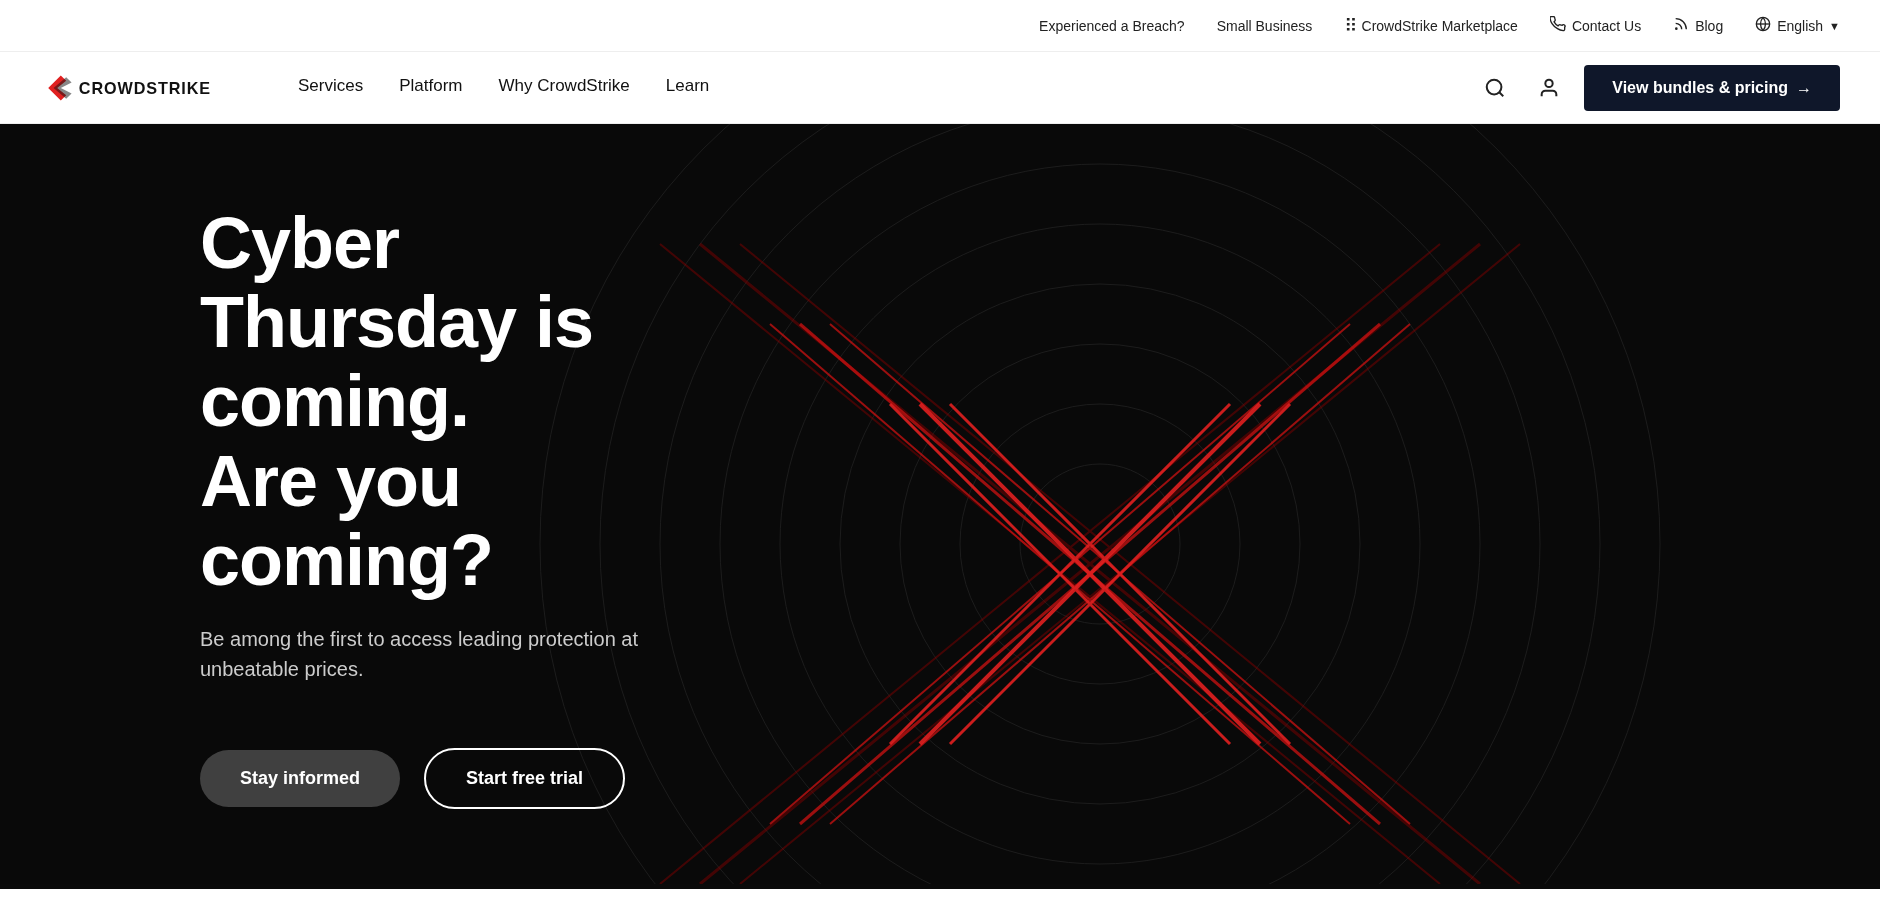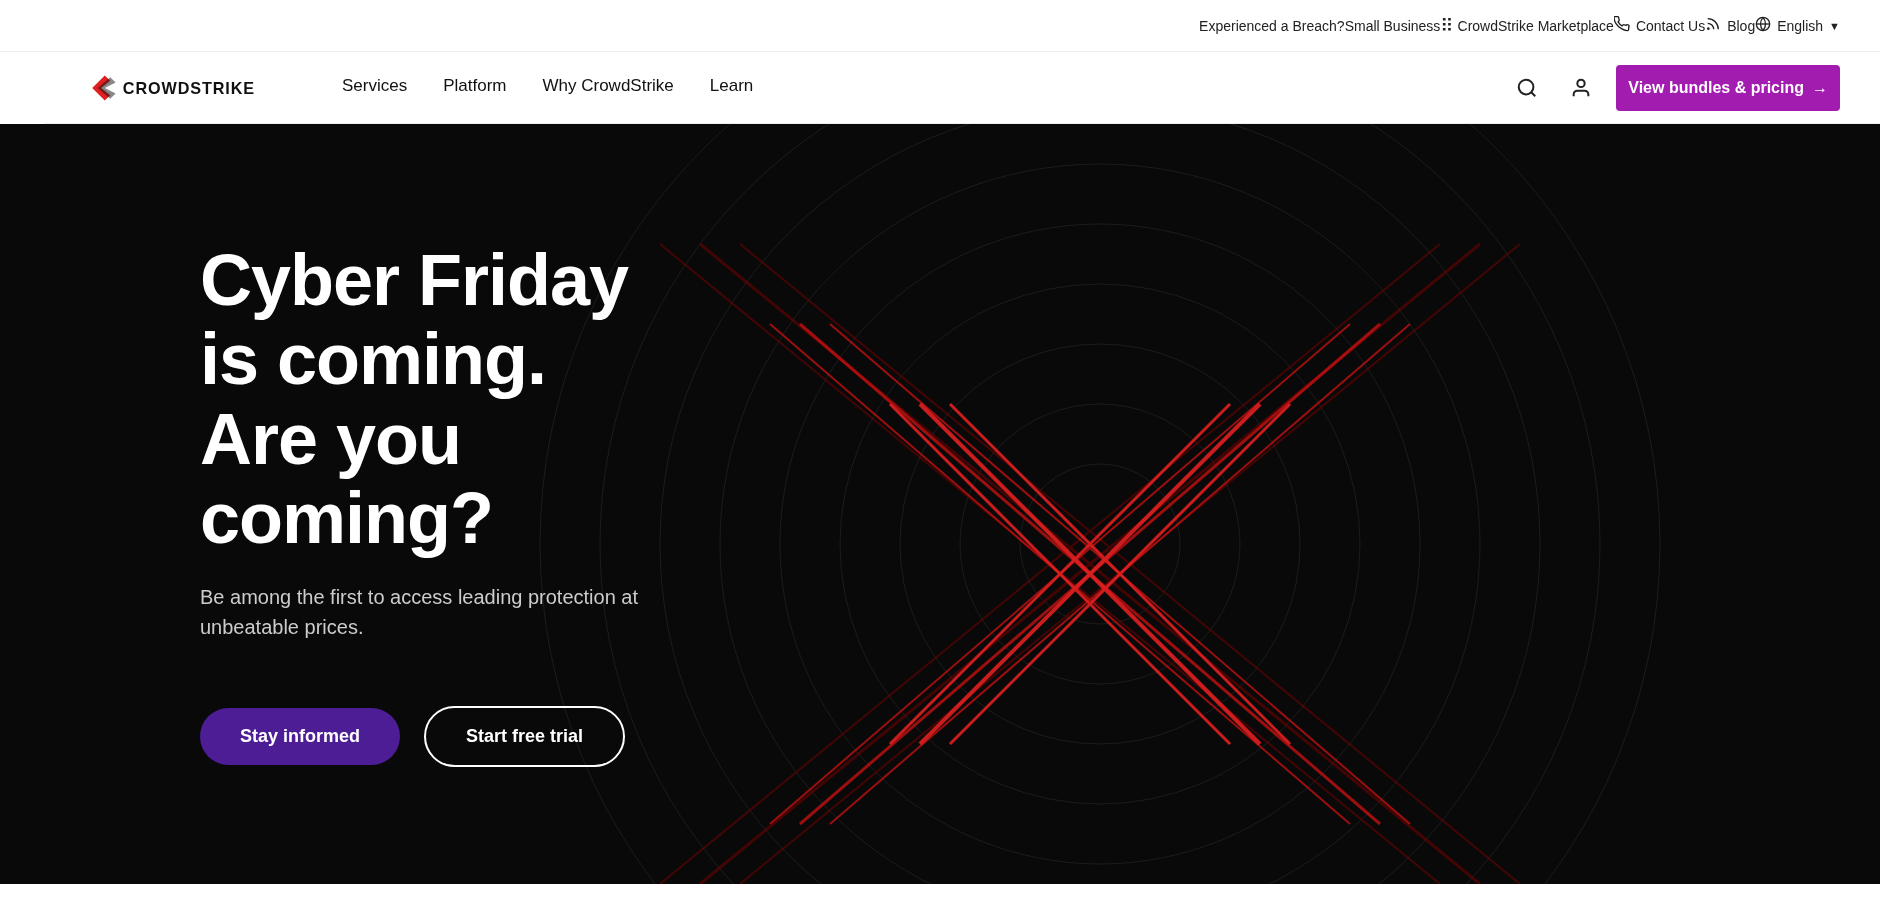--- a/index.html
+++ b/index.html
@@ -7,41 +7,41 @@
 
     
     .top-bar {
       background: #fff;
       border-bottom: 1px solid #eee;
       display: flex;
       align-items: center;
       justify-content: flex-end;
       padding: 0 40px;
       height: 52px;
+      gap: 32px;
     }
     .top-bar a {
       text-decoration: none;
       color: #222;
       font-size: 14px;
       display: flex;
       align-items: center;
       gap: 6px;
       cursor: pointer;
     }
 
     
     .main-nav {
       background: #fff;
       border-bottom: 1px solid #eee;
       display: flex;
       align-items: center;
       padding: 0 40px;
       height: 72px;
       gap: 0;
-      margin-left: 44px;
     }
     .logo {
       display: flex;
       align-items: center;
       margin-right: 40px;
       cursor: pointer;
       text-decoration: none;
     }
     .logo-svg {
       width: 200px;
@@ -76,25 +76,25 @@
       background: none;
       border: none;
       cursor: pointer;
       padding: 8px;
       display: flex;
       align-items: center;
       justify-content: center;
       color: #222;
     }
     .cta-btn {
-      background: #a21caf;
+      background: #0f172a;
       color: #fff;
       border: none;
       border-radius: 4px;
-      padding: 14px 12px;
+      padding: 14px 28px;
       font-size: 16px;
       font-weight: 600;
       cursor: pointer;
       display: flex;
       align-items: center;
       gap: 8px;
       text-decoration: none;
       white-space: nowrap;
     }
 
@@ -137,21 +137,21 @@
       font-weight: 400;
       max-width: 680px;
       line-height: 1.5;
     }
     .hero-buttons {
       display: flex;
       gap: 24px;
       align-items: center;
     }
     .btn-primary {
-      background: #4c1d95;
+      background: #404040;
       color: #fff;
       border: none;
       border-radius: 50px;
       padding: 18px 40px;
       font-size: 18px;
       font-weight: 700;
       cursor: pointer;
     }
     .btn-secondary {
       background: transparent;
@@ -294,21 +294,21 @@
     <defs>
       <linearGradient id="leftFade" x1="0" y1="0" x2="1" y2="0">
         <stop offset="0%" stop-color="#090909" stop-opacity="1"></stop>
         <stop offset="100%" stop-color="#090909" stop-opacity="0"></stop>
       </linearGradient>
     </defs>
   </svg>
 
   <div class="hero-content">
     <h1 class="hero-title">
-      <span>Cyber Friday is coming.</span><br>
+      <span>Cyber Thursday is coming.</span><br>
       <span>Are you coming?</span>
     </h1>
     <p class="hero-subtitle">Be among the first to access leading protection at unbeatable prices.</p>
     <div class="hero-buttons">
       <button class="btn-primary">Stay informed</button>
       <button class="btn-secondary">Start free trial</button>
     </div>
   </div>
 </section>
 

